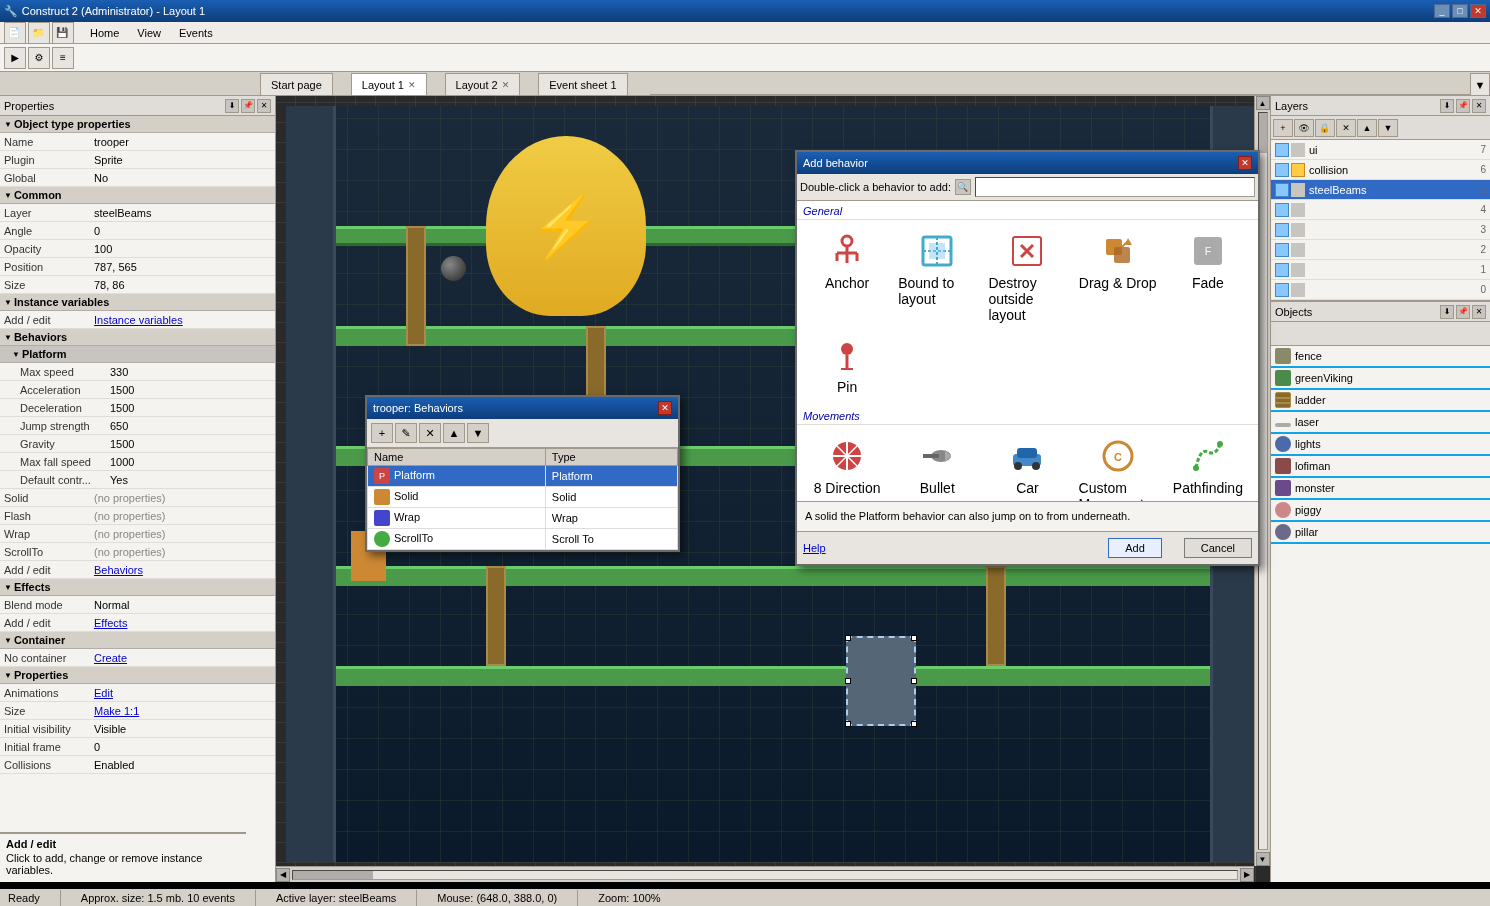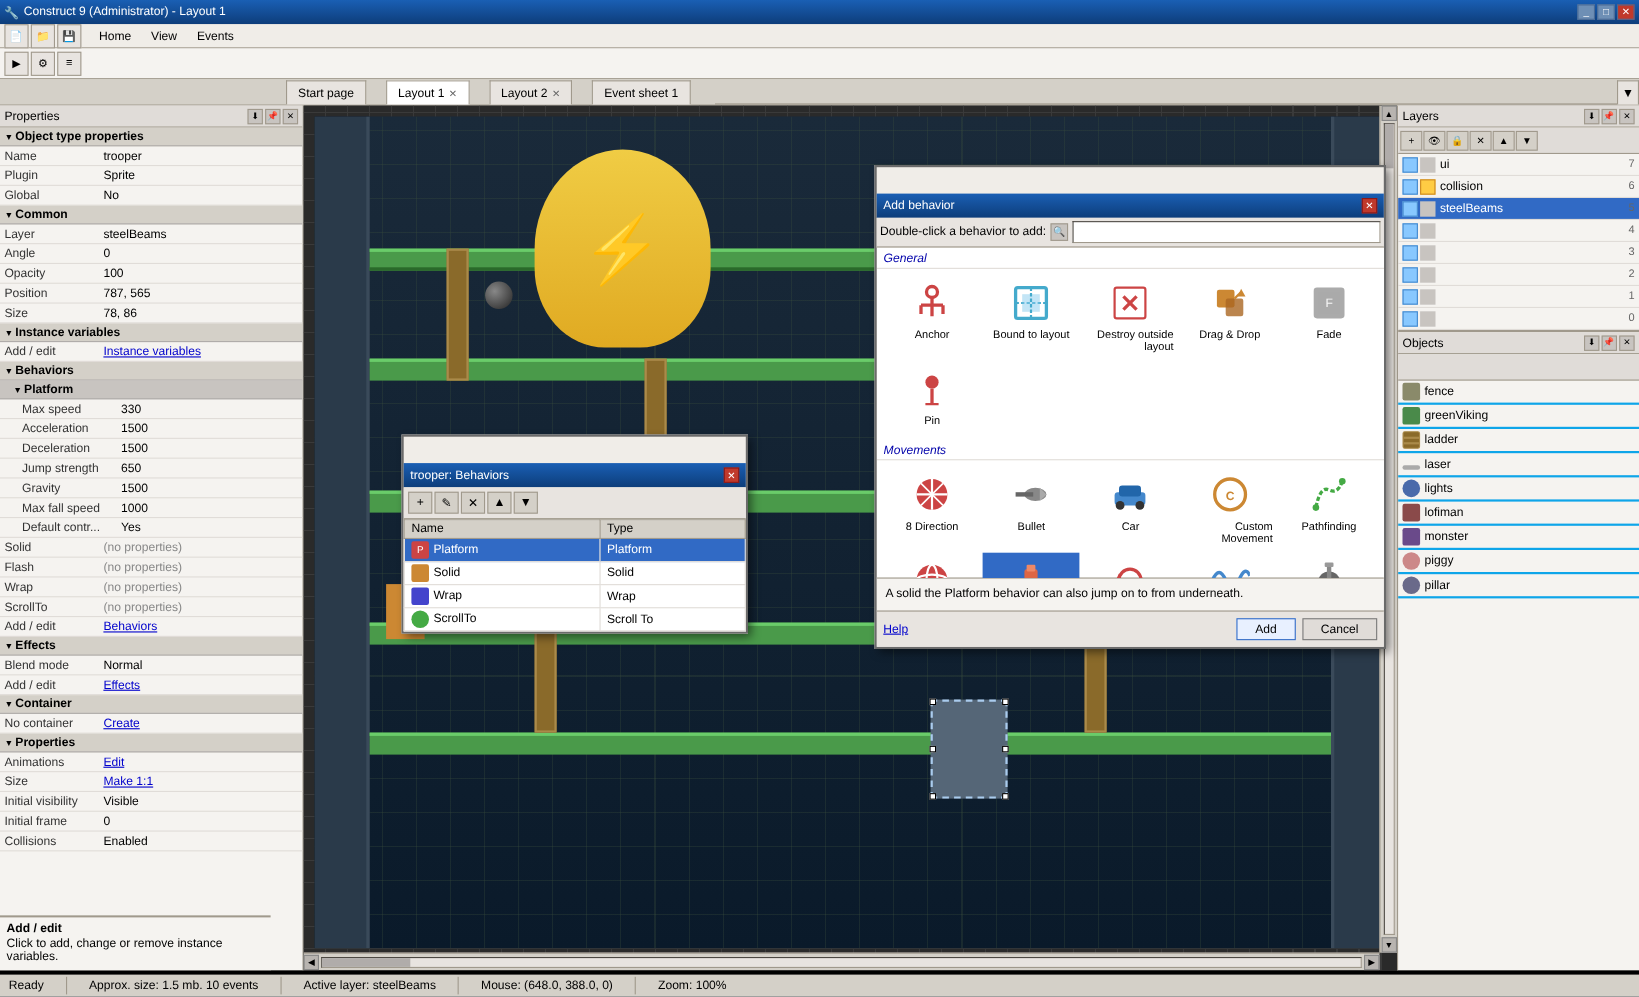--- a/index.html
+++ b/index.html
@@ -97,40 +97,40 @@
     .layer-num { color: #666; font-size: 10px; }
 
     .objects-panel-section { border-top: 2px solid #a0998c; }
     .objects-toolbar { height: 24px; background: #e0dcd8; border-bottom: 1px solid #a0998c; }
     .object-item { display: flex; align-items: center; padding: 2px 4px; height: 22px; border-bottom: 2px solid #0ea5e9; cursor: pointer; }
     .object-icon { width: 16px; height: 16px; margin-right: 4px; background: #888; border-radius: 2px; flex-shrink: 0; }
     .object-name { font-size: 11px; }
 
     
     .status-bar {
-      height: 24px; background: #d4d0c8; border-top: 4px solid #000000;
+      height: 24px; background: #d4d0c8; border-top: 7px solid #000000;
       display: flex; align-items: center; padding: 0 8px; gap: 20px;
       font-size: 11px;
     }
     .status-sep { width: 1px; height: 16px; background: #a0998c; }
 
     
     .dialog-overlay { position: fixed; top: 0; left: 0; right: 0; bottom: 0; pointer-events: none; }
     
     .dialog {
       position: absolute;
       background: #f0ede8;
       border: 2px solid #6a6a6a;
       box-shadow: 4px 4px 8px rgba(0,0,0,0.5);
     }
 
     .dialog-title-bar {
       height: 22px; background: linear-gradient(to bottom, #1a5fb4, #0d3d7a);
       display: flex; align-items: center; justify-content: space-between;
-      padding: 0 6px; color: white; font-size: 11px; margin-top: 24px;
+      padding: 0 6px; color: white; font-size: 11px;
     }
     .dialog-close { width: 14px; height: 14px; background: #c0392b; border: 1px solid #8a1a1a; cursor: pointer; display: flex; align-items: center; justify-content: center; color: white; font-size: 9px; }
 
     
     .behaviors-dialog {
       top: 395px; left: 365px; width: 315px;
     }
     .behaviors-toolbar { display: flex; padding: 4px; gap: 2px; background: #e8e4e0; border-bottom: 1px solid #a0998c; }
     .beh-btn { width: 22px; height: 20px; background: #d4d0c8; border: 1px solid #a0998c; cursor: pointer; display: flex; align-items: center; justify-content: center; font-size: 11px; }
     .beh-table { width: 100%; border-collapse: collapse; background: white; }
@@ -144,41 +144,41 @@
     }
     .add-beh-search { display: flex; align-items: center; padding: 3px; gap: 4px; background: #e8e4e0; border-bottom: 1px solid #a0998c; }
     .add-beh-search-icon { width: 16px; height: 16px; background: #c8c4c0; border: 1px solid #a0998c; display: flex; align-items: center; justify-content: center; font-size: 9px; }
     .add-beh-search-input { flex: 1; height: 20px; border: 1px inset #a0998c; background: white; padding: 0 4px; }
     
     .add-beh-list { height: 300px; overflow-y: auto; background: white; }
     .add-beh-section { color: #0000aa; padding: 4px 6px 2px; font-style: italic; border-bottom: 1px solid #e0dcd8; }
     .add-beh-item { display: flex; flex-direction: column; align-items: center; padding: 4px; cursor: pointer; border: 1px solid transparent; }
     .add-beh-item.selected { background: #316ac5; color: white; }
     .add-beh-icon { width: 40px; height: 40px; margin-bottom: 4px; display: flex; align-items: center; justify-content: center; }
-    .add-beh-label { font-size: 10px; text-align: right; }
+    .add-beh-label { font-size: 14px; text-align: left; }
     
     .add-beh-info { padding: 8px; font-size: 11px; border-top: 1px solid #a0998c; background: #f5f3f0; min-height: 30px; }
     .dialog-btn { padding: 3px 16px; border: 1px solid #7a7a7a; background: #e0dcd8; cursor: pointer; }
     .dialog-btn.primary { background: #e8f0ff; border-color: #316ac5; }
 
     
     .add-beh-list::-webkit-scrollbar { width: 16px; }
     .add-beh-list::-webkit-scrollbar-track { background: #e0dcd8; }
     .add-beh-list::-webkit-scrollbar-thumb { background: #a0998c; }
 
     
     .triangle { font-size: 8px; }
   </style>
 </head>
 <body>
 
 <div class="title-bar">
   <div class="title-bar-left">
     <span>🔧</span>
-    <span class="title-bar-title">Construct 9 (Administrator) - Layout 1</span>
+    <span class="title-bar-title">Construct 2 (Administrator) - Layout 1</span>
   </div>
   <div class="title-bar-controls">
     <div class="title-bar-btn">_</div>
     <div class="title-bar-btn">□</div>
     <div class="title-bar-btn close">✕</div>
   </div>
 </div>
 
 <div class="menu-bar">
   <div class="toolbar-btn">📄</div>
@@ -826,21 +826,21 @@
         </div>
       </div>
     </div>
 
     <div class="add-beh-info">
       <span>A solid the Platform behavior can also jump on to from underneath.</span>
     </div>
 
     <div style="display:flex; align-items:center; justify-content:space-between; padding:6px; border-top:1px solid #a0998c; background:#e8e4e0;">
       <a class="prop-link">Help</a>
-      <div style="display:flex; gap:6px;">
+      <div style="display:flex; gap:22px;">
         <button class="dialog-btn primary">Add</button>
         <button class="dialog-btn">Cancel</button>
       </div>
     </div>
   </div>
 
 </div>
 
 <div style="position:fixed; bottom:24px; left:0; width:246px; background:#f5f3f0; border-top:2px solid #a0998c; padding:4px 6px; min-height:50px; z-index:50; font-size:11px;">
   <div style="font-weight:bold; margin-bottom:2px;">Add / edit</div>

